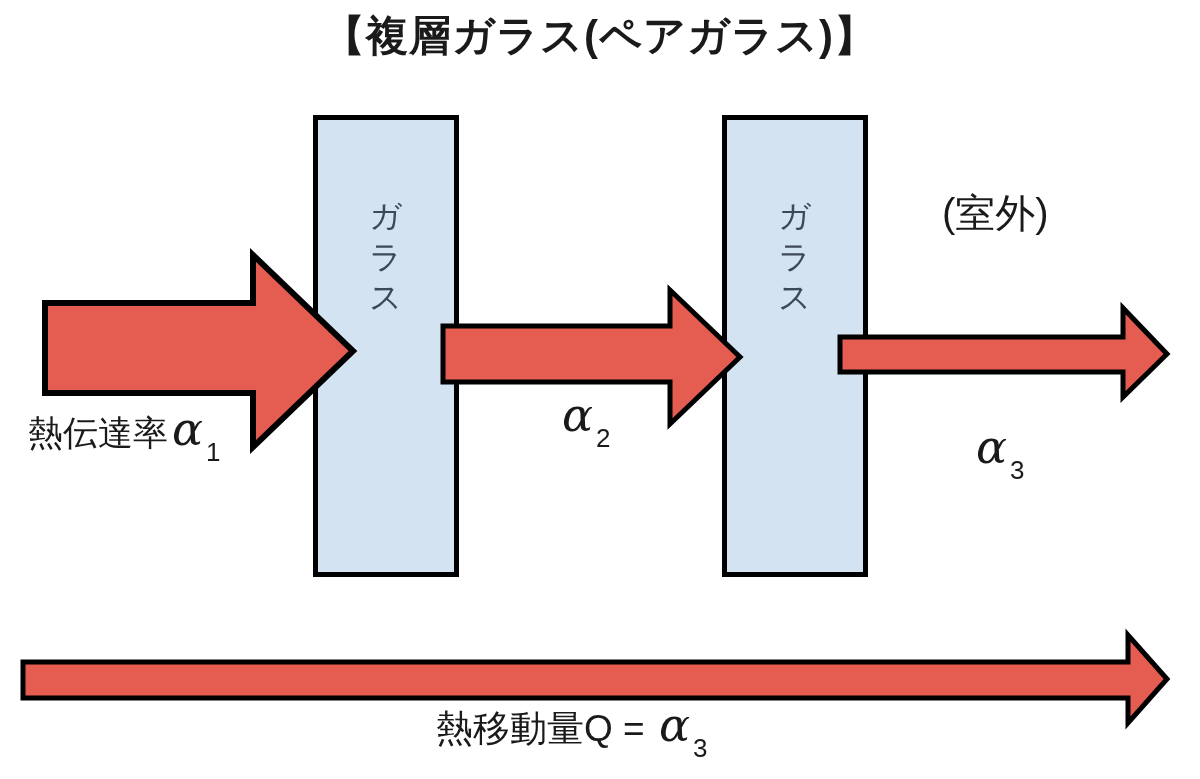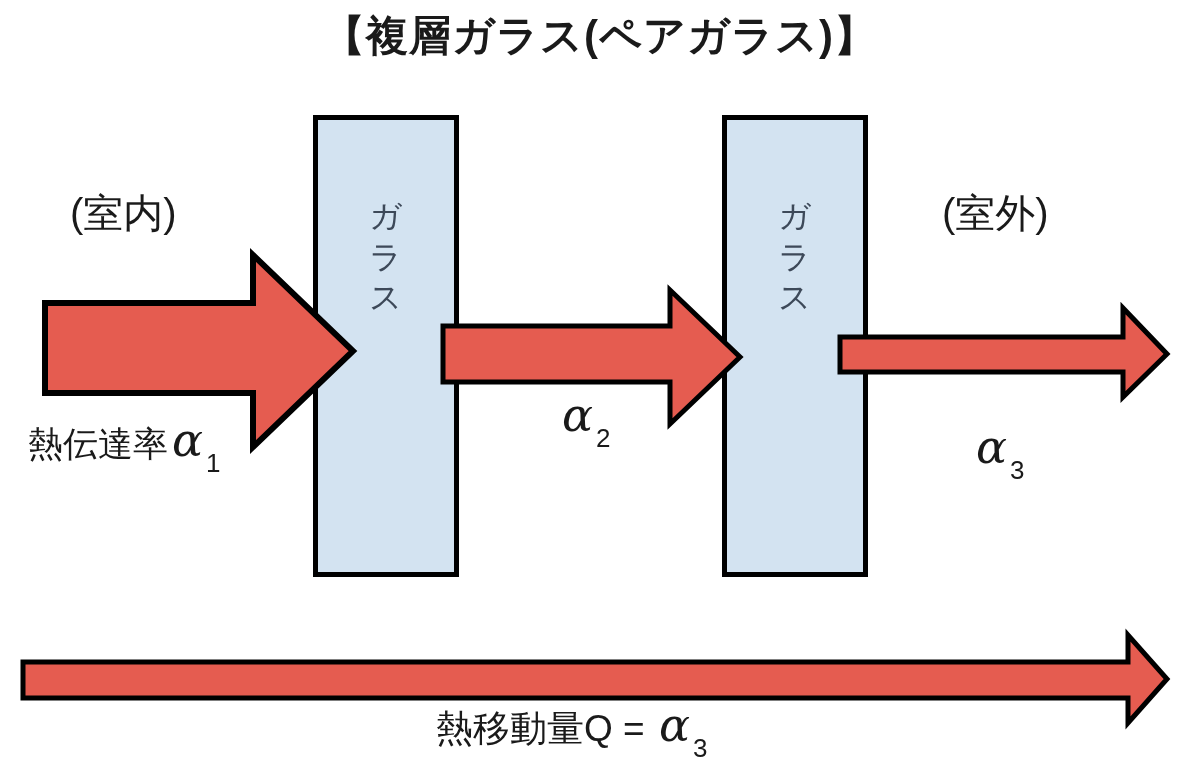--- a/index.html
+++ b/index.html
@@ -80,21 +80,21 @@
     font-family: "DejaVu Serif", serif;
     font-style: italic;
     font-size: 46px;
     margin-left: 4px;
   }
   .coef-label .sub {
     font-size: 26px;
     vertical-align: -16px;
     margin-left: 3px;
   }
-  .coef-a1 { left: 28px; top: 402px; margin-top: 11px; }
+  .coef-a1 { left: 28px; top: 402px; }
   .coef-a2 { left: 558px; top: 388px; }
   .coef-a3 { left: 972px; top: 420px; }
   .bottom-eq { left: 436px; top: 698px; }
   .bottom-eq .kanji { font-size: 37px; }
 </style>
 </head>
 <body>
 
 <div class="canvas">
 
@@ -108,21 +108,20 @@
     <div class="glass-label">ガラス</div>
   </div>
 
   <svg class="arrows-svg" viewBox="0 0 1200 779" xmlns="http://www.w3.org/2000/svg">
     <polygon points="45,303 253,303 253,255 353,351 253,447 253,393 45,393" stroke-width="6"></polygon>
     <polygon points="443,326 670,326 670,290 740,357 670,424 670,382 443,382" stroke-width="5"></polygon>
     <polygon points="840,337 1123,337 1123,308 1167,354 1123,397 1123,372 840,372" stroke-width="5"></polygon>
     <polygon points="23,662 1128,662 1128,635 1167,679 1128,723 1128,698 23,698" stroke-width="5"></polygon>
   </svg>
 
-  <div class="side-label indoor">(室内)</div>
   <div class="side-label outdoor">(室外)</div>
 
   <div class="coef-label coef-a1">
     <span class="kanji">熱伝達率</span><span class="alpha">α</span><span class="sub">1</span>
   </div>
 
   <div class="coef-label coef-a2">
     <span class="alpha">α</span><span class="sub">2</span>
   </div>
 

